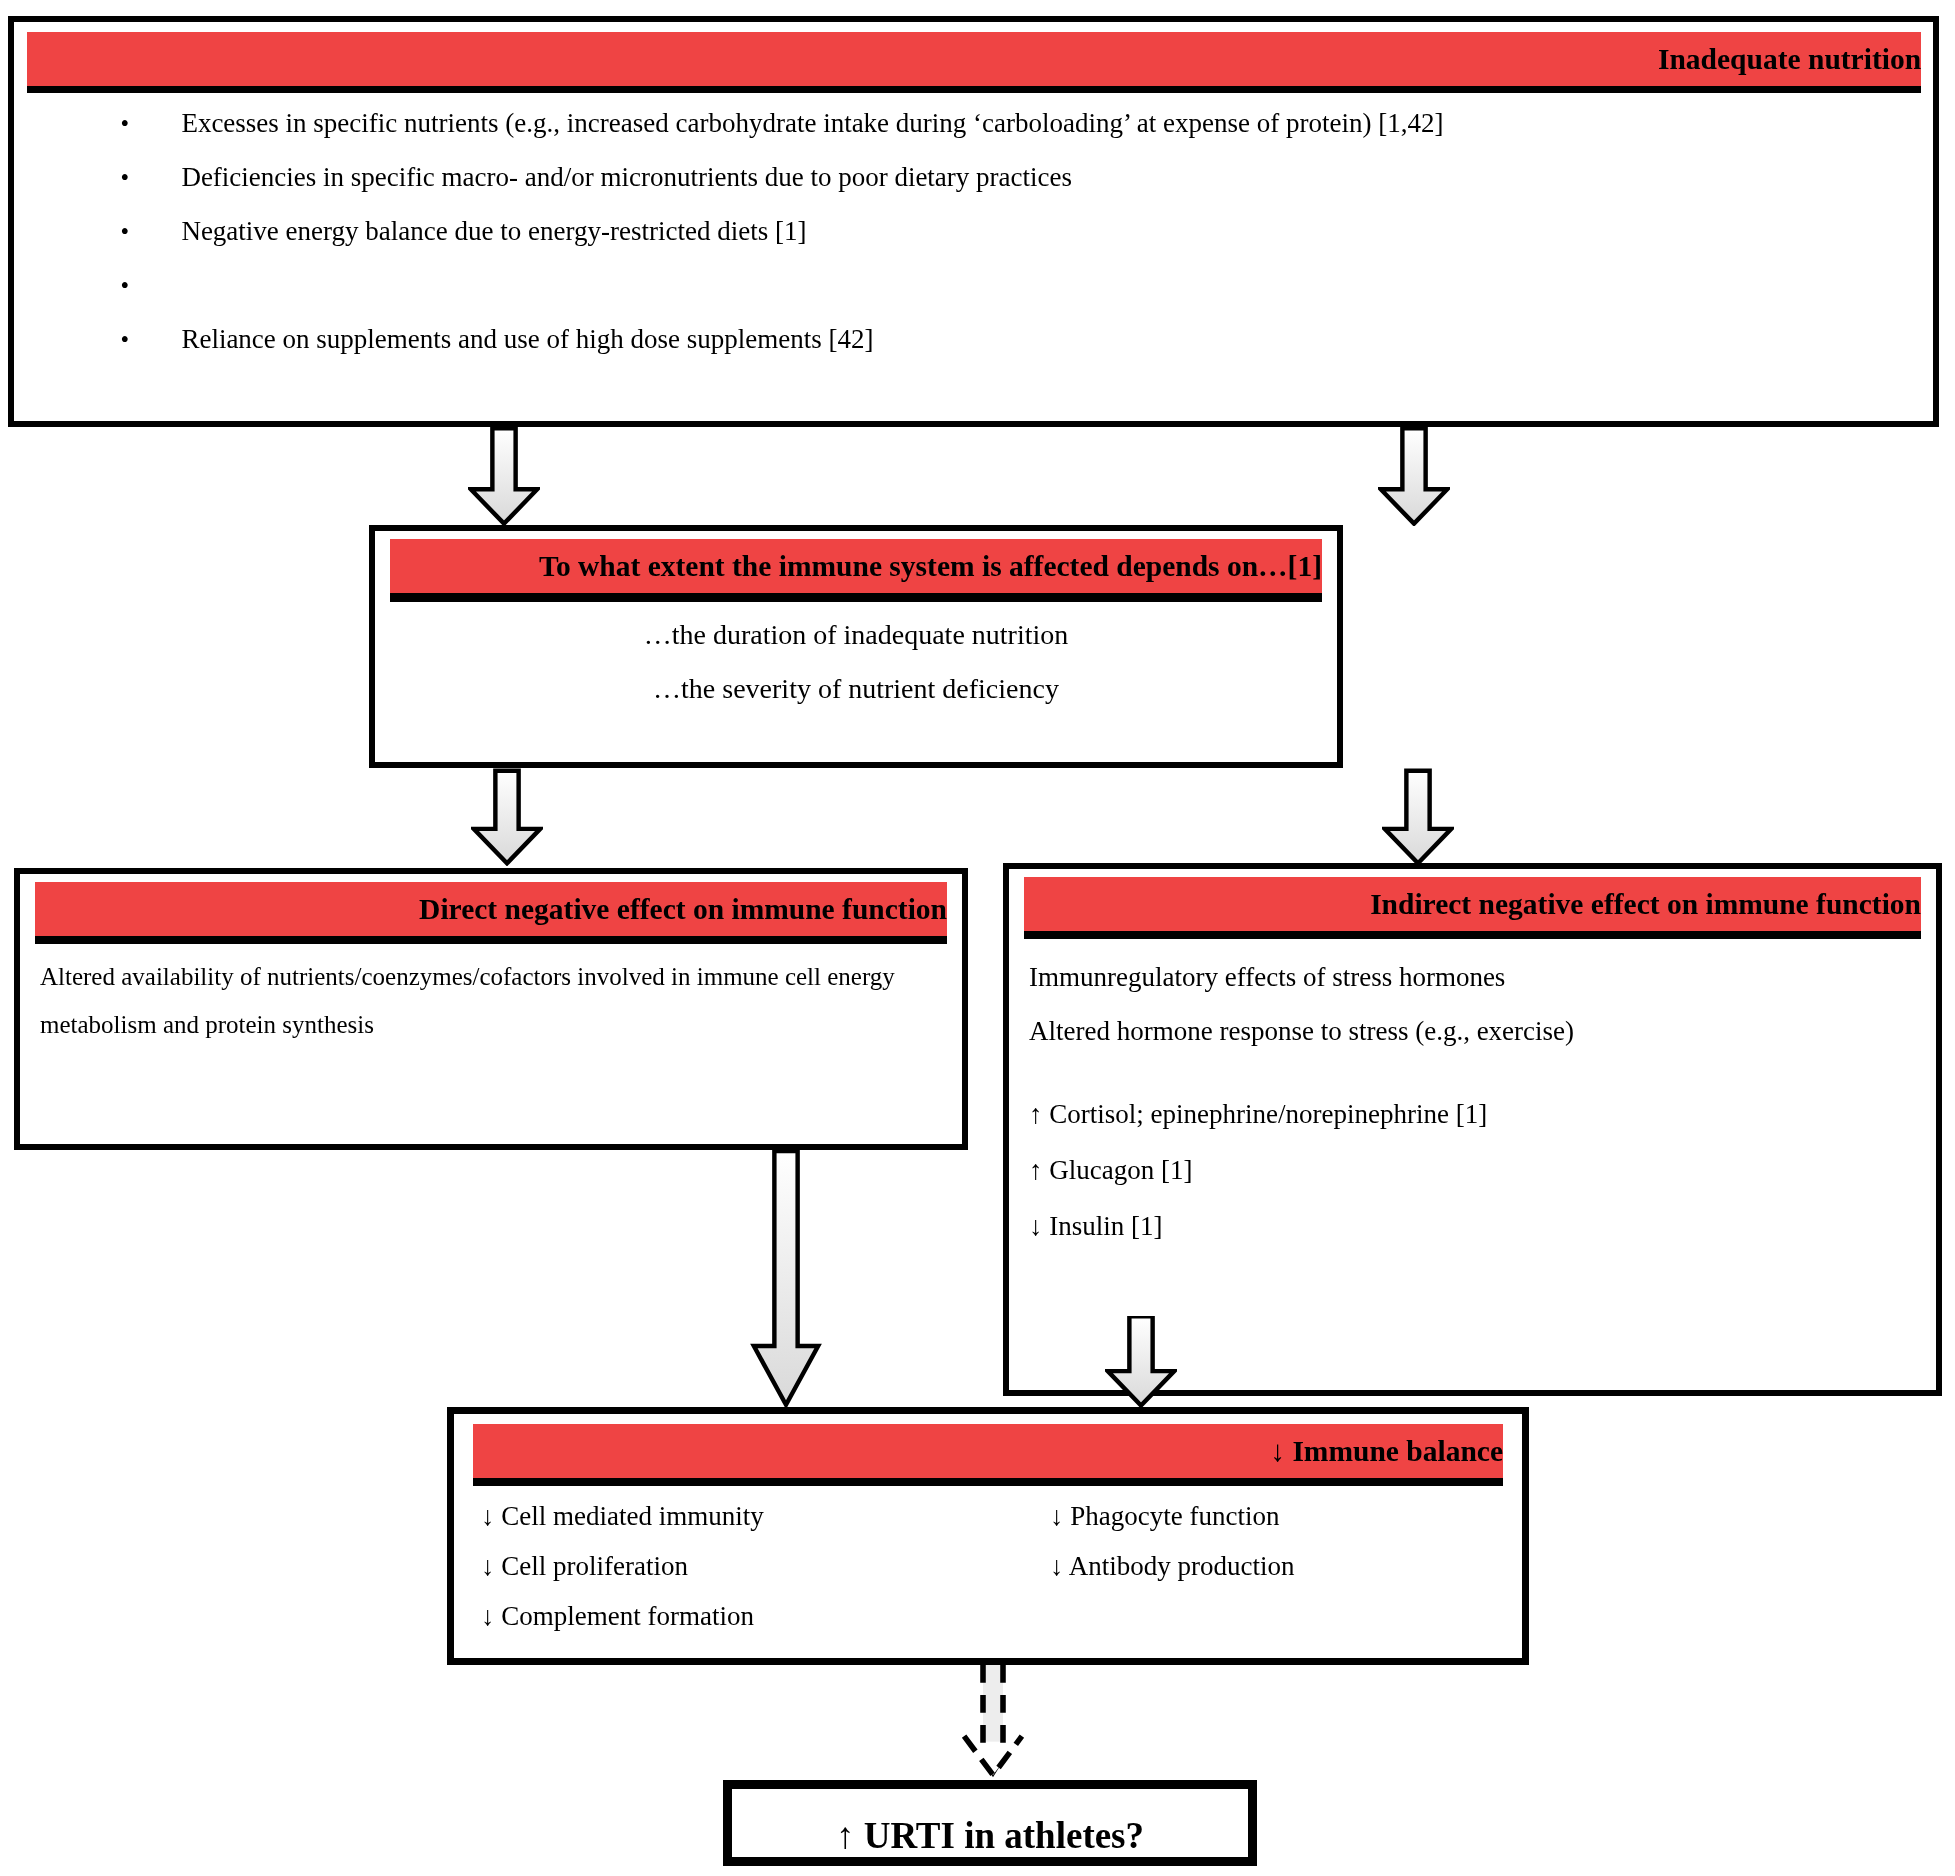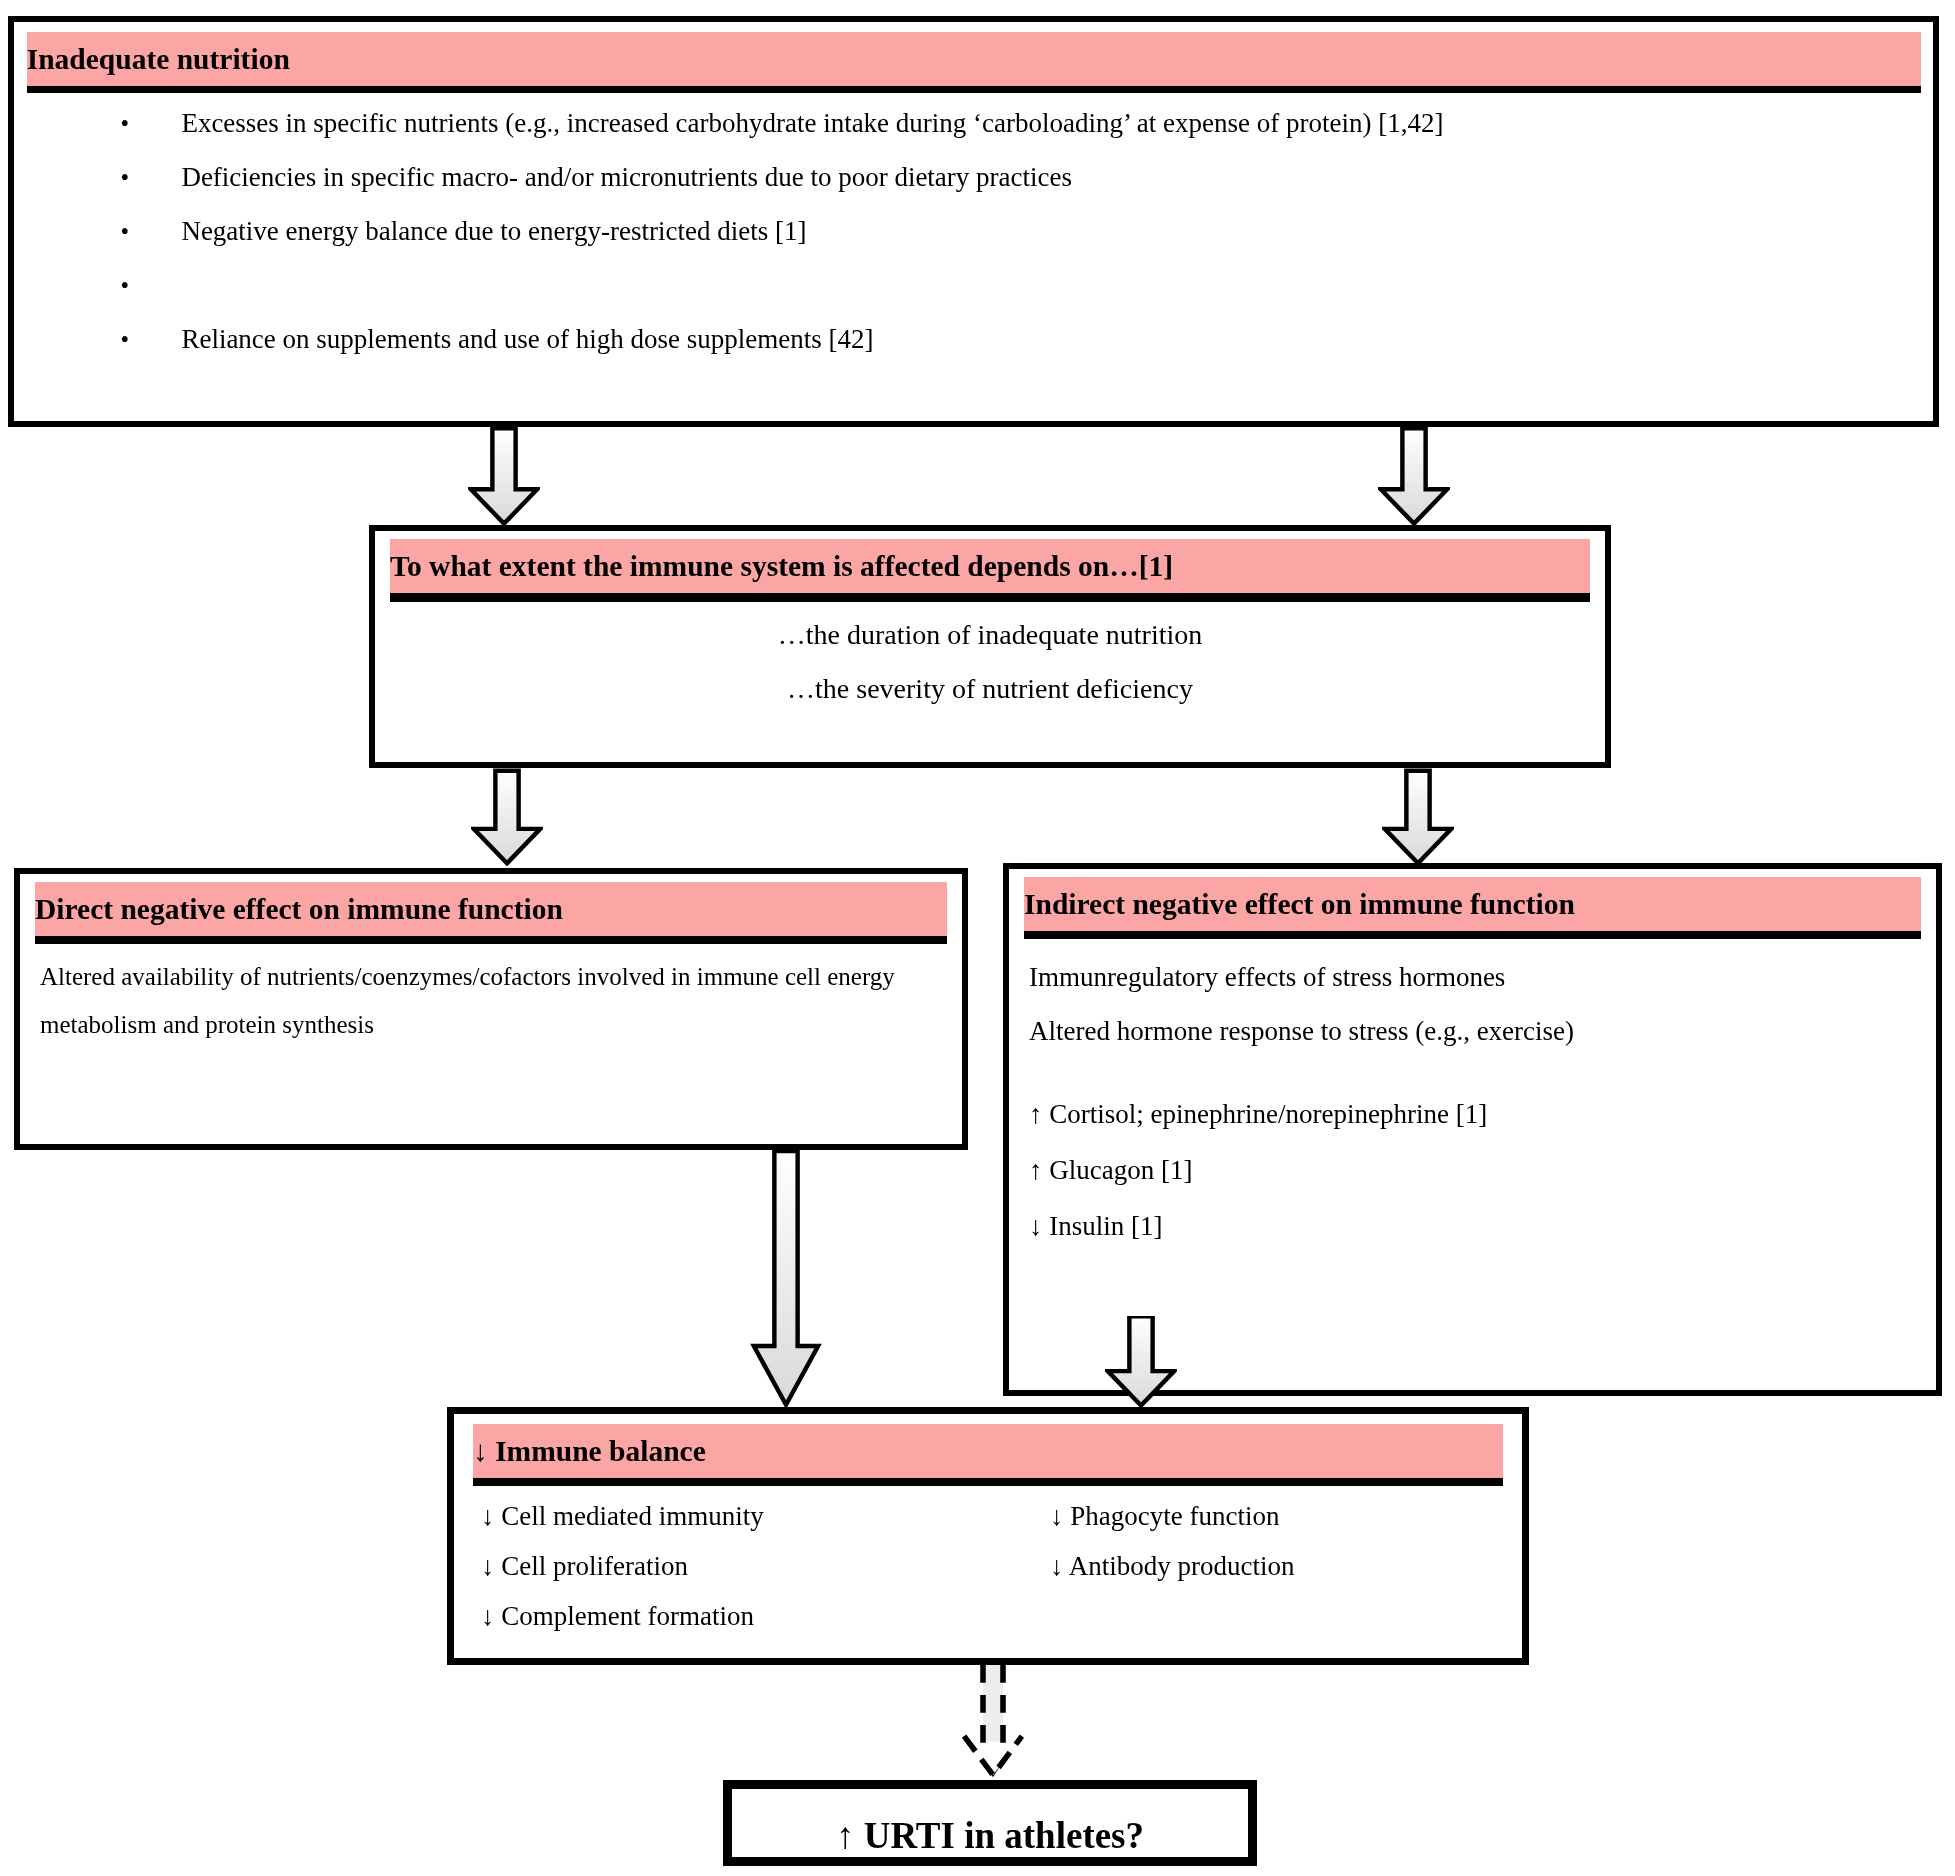--- a/index.html
+++ b/index.html
@@ -2,32 +2,32 @@
 <html style="font-size:9px"><head>
 <meta charset="utf-8">
 <style>
   html,body{margin:0;padding:0;background:#ffffff;}
   #canvas{
     position:relative;width:1955px;height:1876px;background:#ffffff;
     font-family:"Liberation Serif","DejaVu Serif",serif;color:#000;
     overflow:hidden;
   }
   .box{position:absolute;box-sizing:border-box;border:6.1px solid #000;background:#fff;}
-  .band{background:#fca5a5;text-align:left;font-weight:bold;font-size:29.5px;line-height:54px;white-space:nowrap;}
+  .band{background:#ef4444;text-align:right;font-weight:bold;font-size:29.5px;line-height:54px;white-space:nowrap;}
   .rule{background:#000;height:7.8px;}
   .em{}
   
   #top-box{left:8.4px;top:15.6px;width:1931px;height:411px;border-width:6.7px;}
   #top-box .band{margin:10px 12.3px 0 12.3px;}
   #top-box .rule{margin:0 12.3px;}
   .bullets{margin-top:3.3px;}
   .bullet-row{display:flex;align-items:center;height:54px;font-size:27px;white-space:nowrap;}
   .bullet-dot{width:61px;padding-left:106px;font-size:24.5px;}
   
-  #depends-box{left:369px;top:525px;width:1242px;height:243px;}
+  #depends-box{left:369px;top:525px;width:974px;height:243px;}
   #depends-box .band{margin:8.4px 15px 0 15px;}
   #depends-box .rule{margin:0 15px;height:8.4px;}
   .center-line{text-align:center;font-size:28px;line-height:54px;white-space:nowrap;}
   #depends-lines{margin-top:6.7px;}
   
   #direct-box{left:14px;top:868px;width:954px;height:282px;}
   #direct-box .band{margin:8.4px 15px 0 15px;}
   #direct-box .rule{margin:0 15px;}
   #direct-body{margin:9px 20px 0 20px;font-size:25px;line-height:48px;}
   

